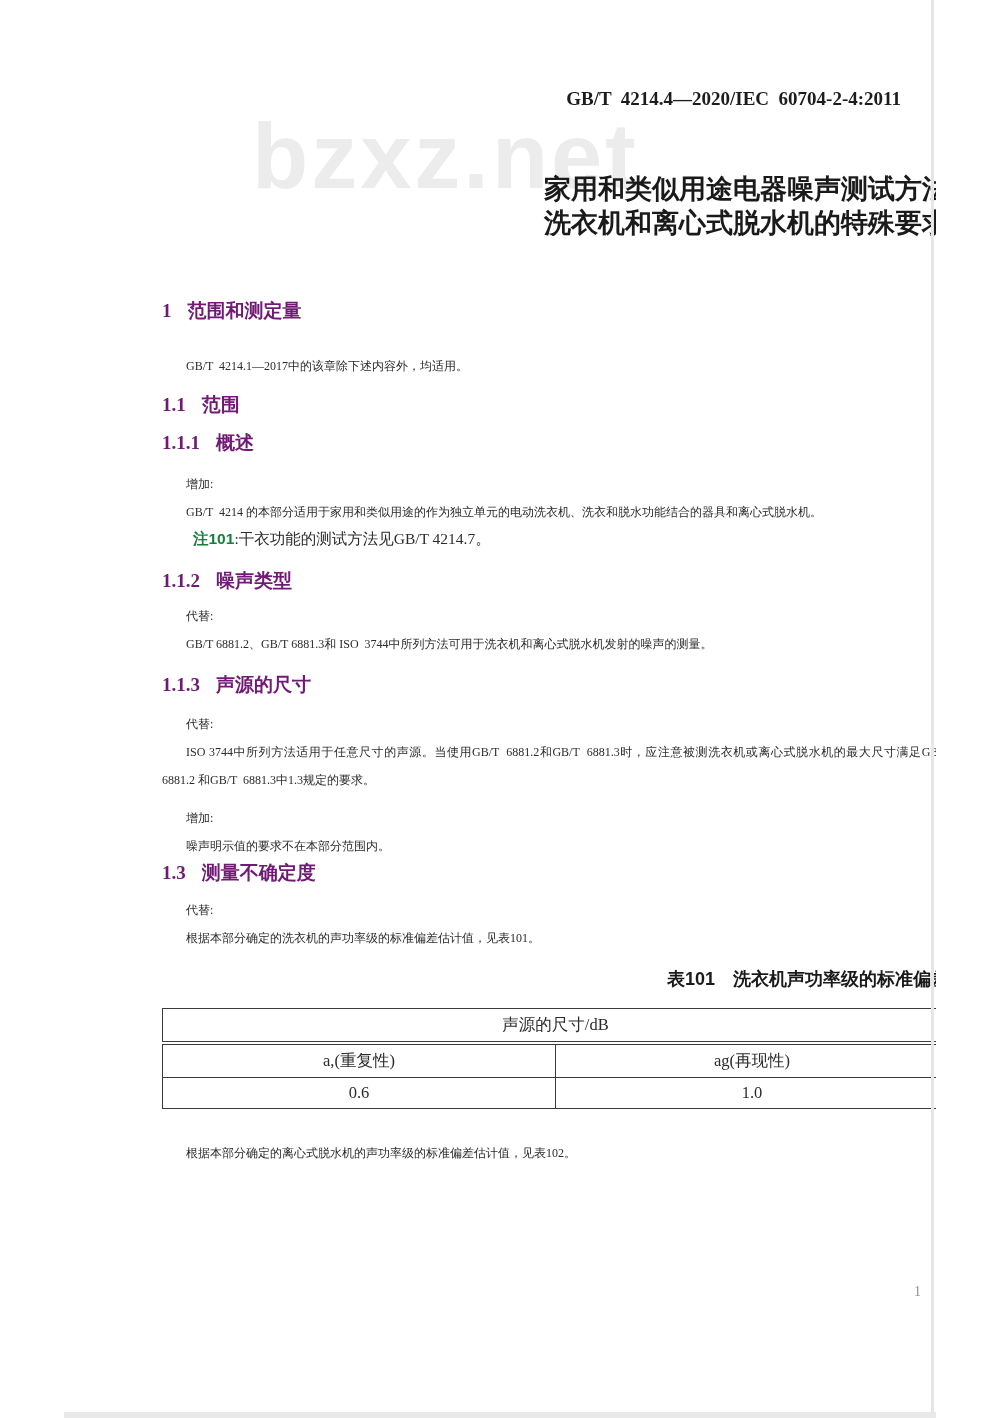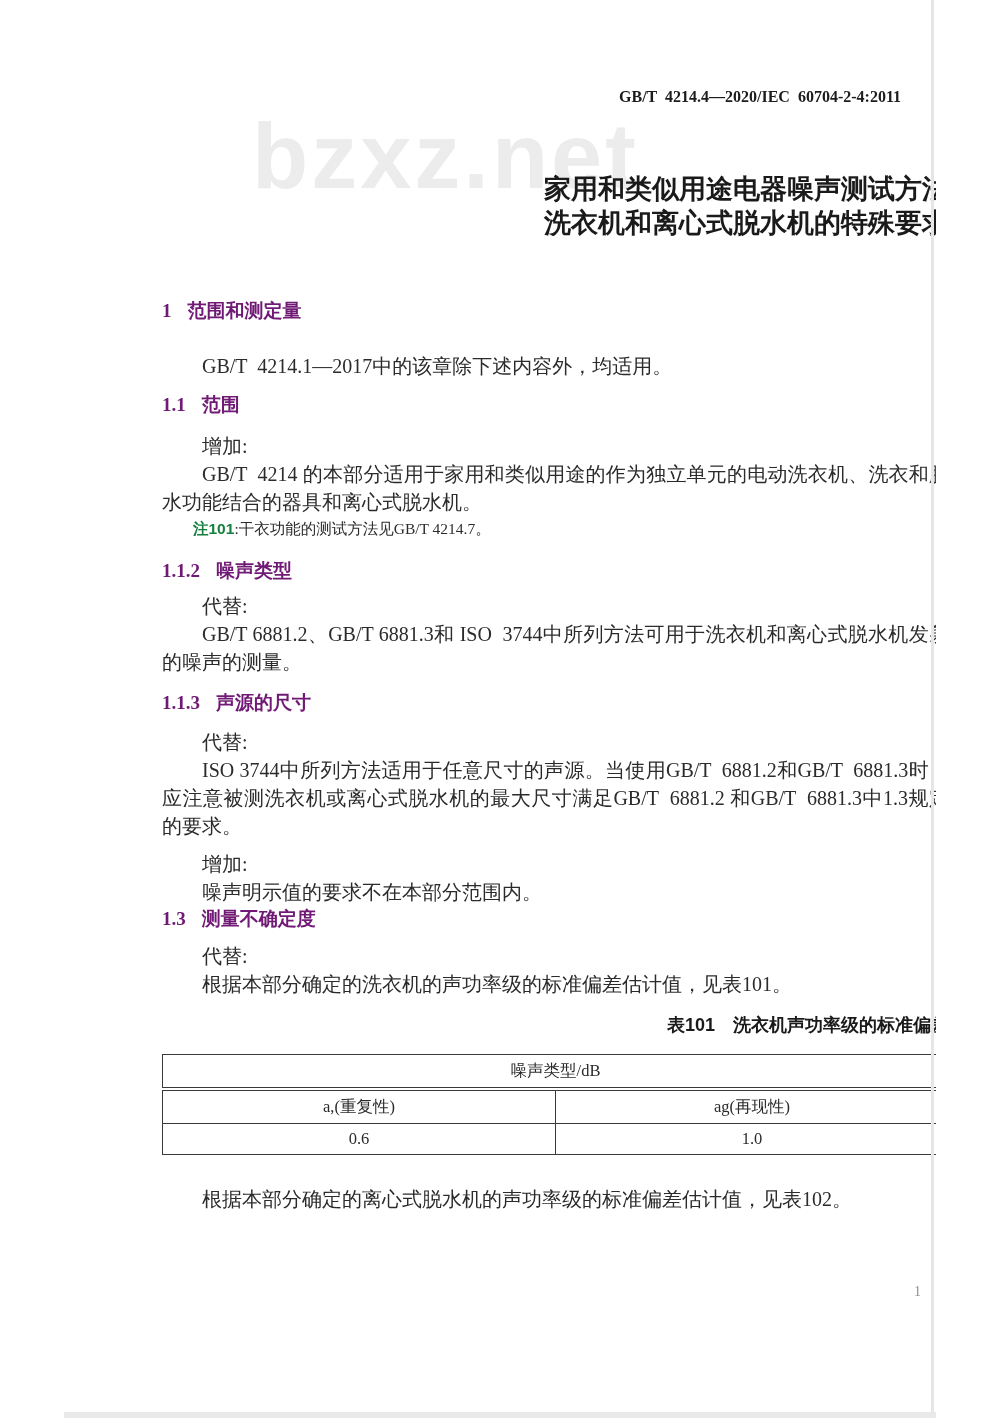--- a/index.html
+++ b/index.html
@@ -25,21 +25,21 @@
     color: #ececec;
     user-select: none;
   }
   .doc-header {
     position: absolute;
     top: 88px;
     right: 35px;
     z-index: 2;
     font-family: "Liberation Serif", serif;
     font-weight: bold;
-    font-size: 16px;
+    font-size: 19px;
     color: #1c1c1c;
     white-space: pre;
   }
   .content {
     position: absolute;
     left: 98px;
     top: 0;
     width: 787px;
     z-index: 1;
   }
@@ -58,21 +58,21 @@
     font-size: 19px;
     line-height: 26px;
     color: #701a75;
     white-space: pre;
   }
   .sec-h .num {
     font-family: "Liberation Serif", serif;
     margin-right: 16px;
   }
   .para {
-    font-size: 20px;
+    font-size: 12px;
     line-height: 28px;
     text-align: justify;
     white-space: pre-wrap;
     color: #2b2b2b;
   }
   .indent { text-indent: 2em; }
   .note {
     font-size: 15.5px;
     line-height: 26px;
     text-indent: 2em;
@@ -151,20 +151,21 @@
       <div>家用和类似用途电器噪声测试方法</div>
       <div>洗衣机和离心式脱水机的特殊要求</div>
     </div>
 
     <div class="sec-h" style="margin-top:58px"><span class="num">1</span><span>范围和测定量</span></div>
 
     <div class="para indent" style="margin-top:28px">GB/T  4214.1—2017中的该章除下述内容外，均适用。</div>
 
     <div class="sec-h" style="margin-top:12px"><span class="num">1.1</span><span>范围</span></div>
 
+    <div class="sec-h" style="margin-top:12px"><span class="num">1.1.1</span><span>概述</span></div>
 
     <div class="para indent" style="margin-top:14px">增加:</div>
     <div class="para indent">GB/T  4214 的本部分适用于家用和类似用途的作为独立单元的电动洗衣机、洗衣和脱水功能结合的器具和离心式脱水机。</div>
     <div class="note"><span class="label">注101</span><span>:干衣功能的测试方法见GB/T 4214.7。</span></div>
 
     <div class="sec-h" style="margin-top:16px"><span class="num">1.1.2</span><span>噪声类型</span></div>
 
     <div class="para indent" style="margin-top:8px">代替:</div>
     <div class="para indent">GB/T 6881.2、GB/T 6881.3和 ISO  3744中所列方法可用于洗衣机和离心式脱水机发射的噪声的测量。</div>
 
@@ -180,21 +181,21 @@
     <div class="sec-h" style=""><span class="num">1.3</span><span>测量不确定度</span></div>
 
     <div class="para indent" style="margin-top:10px">代替:</div>
     <div class="para indent">根据本部分确定的洗衣机的声功率级的标准偏差估计值，见表101。</div>
 
     <div class="tbl-caption">表101　洗衣机声功率级的标准偏差</div>
 
     <table class="std">
       <tbody>
         <tr class="hdr">
-          <td colspan="2">噪声类型/dB</td>
+          <td colspan="2">声源的尺寸/dB</td>
         </tr>
         <tr>
           <td class="half">a,(重复性)</td>
           <td class="half">ag(再现性)</td>
         </tr>
         <tr>
           <td>0.6</td>
           <td>1.0</td>
         </tr>
       </tbody>

